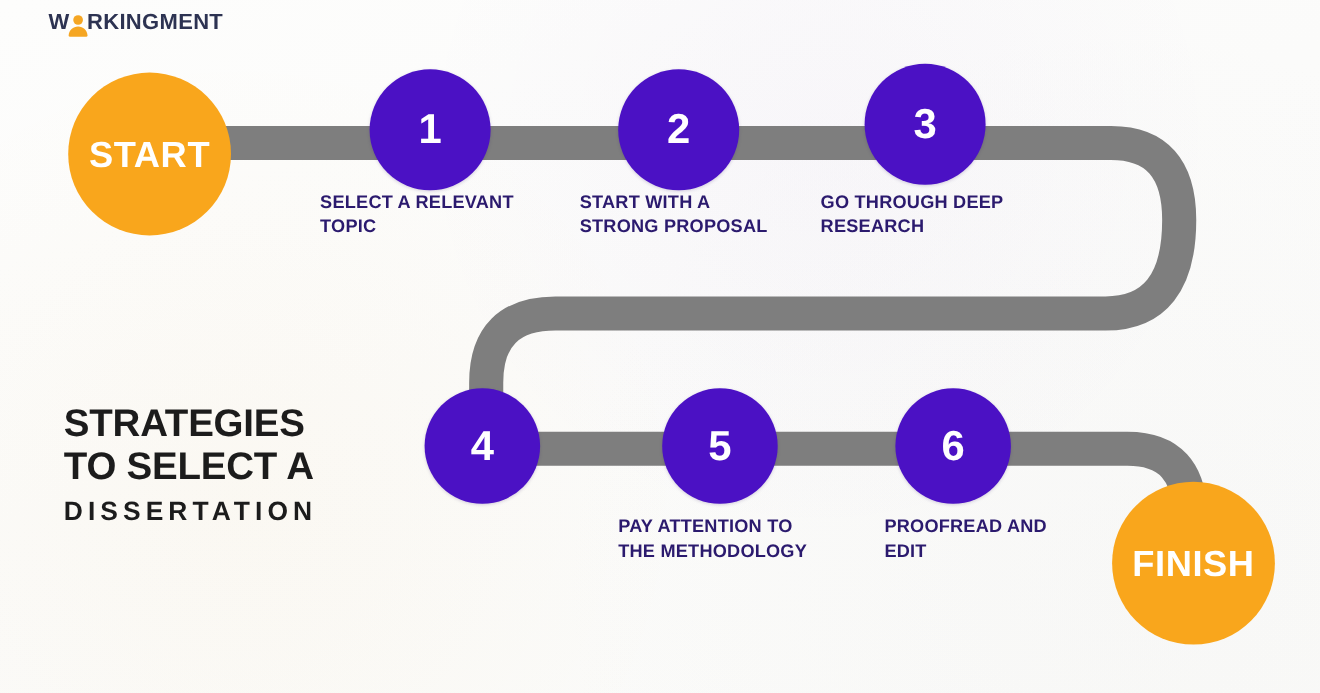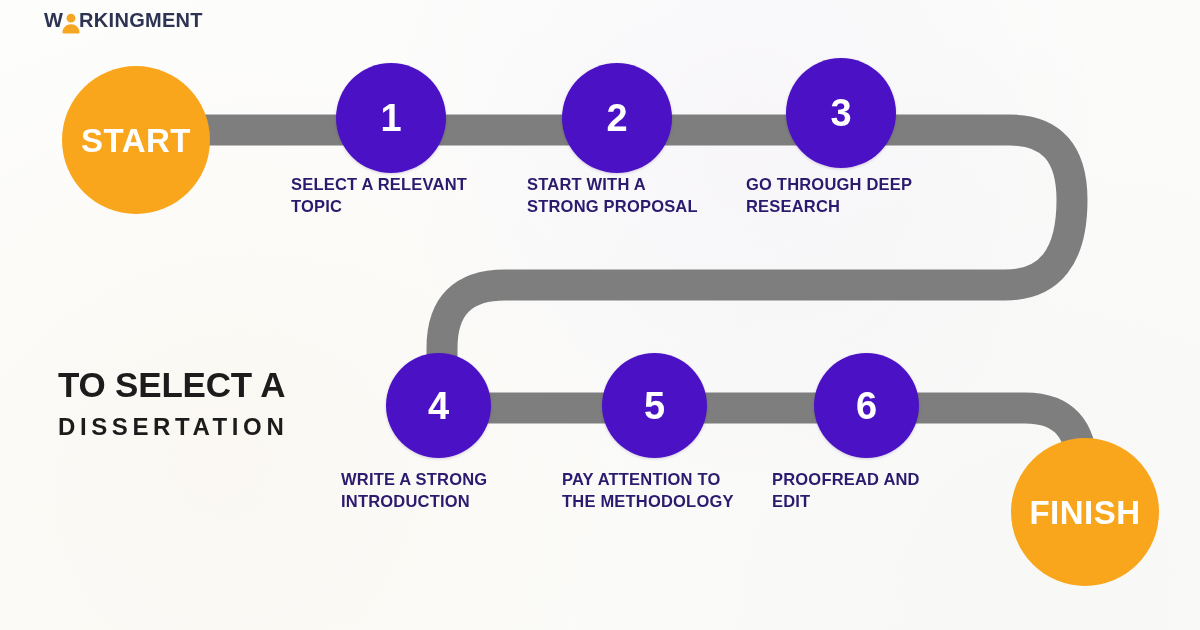--- a/index.html
+++ b/index.html
@@ -156,34 +156,34 @@
   <div class="step-label" style="left:527px; top:173px; width:180px;">START WITH A STRONG PROPOSAL</div>
 
   <div class="node step" style="left:786px; top:58px; width:110px; height:110px;">
     <span>3</span>
   </div>
   <div class="step-label" style="left:746px; top:173px; width:192px;">GO THROUGH DEEP RESEARCH</div>
 
   <div class="node step" style="left:386px; top:353px; width:105px; height:105px;">
     <span>4</span>
   </div>
-  <div class="step-label" style="left:341px; top:468px; width:196px;">WRITE A STRONG INTRODUCTION</div>
 
   <div class="node step" style="left:602px; top:353px; width:105px; height:105px;">
     <span>5</span>
   </div>
   <div class="step-label" style="left:562px; top:468px; width:186px;">PAY ATTENTION TO THE METHODOLOGY</div>
 
   <div class="node step" style="left:814px; top:353px; width:105px; height:105px;">
     <span>6</span>
   </div>
-  <div class="step-label" style="left:772px; top:468px; width:188px;">PROOFREAD AND EDIT</div>
+  <div class="step-label" style="left:804px; top:468px; width:188px;">PROOFREAD AND EDIT</div>
 
   <div class="node terminal" style="left:1011px; top:438px; width:148px; height:148px;">
     <span>FINISH</span>
   </div>
 
   <div id="headline">
+    <div class="hl-main">STRATEGIES</div>
     <div class="hl-main">TO SELECT A</div>
     <div class="hl-sub">DISSERTATION</div>
   </div>
 
 </div>
 
 </body></html>

